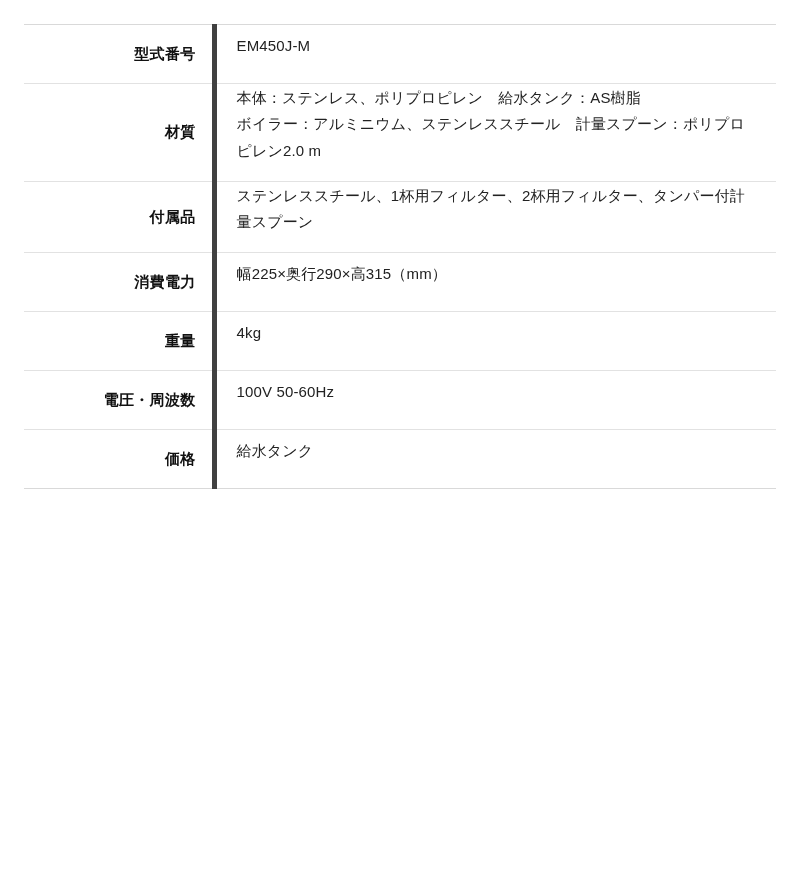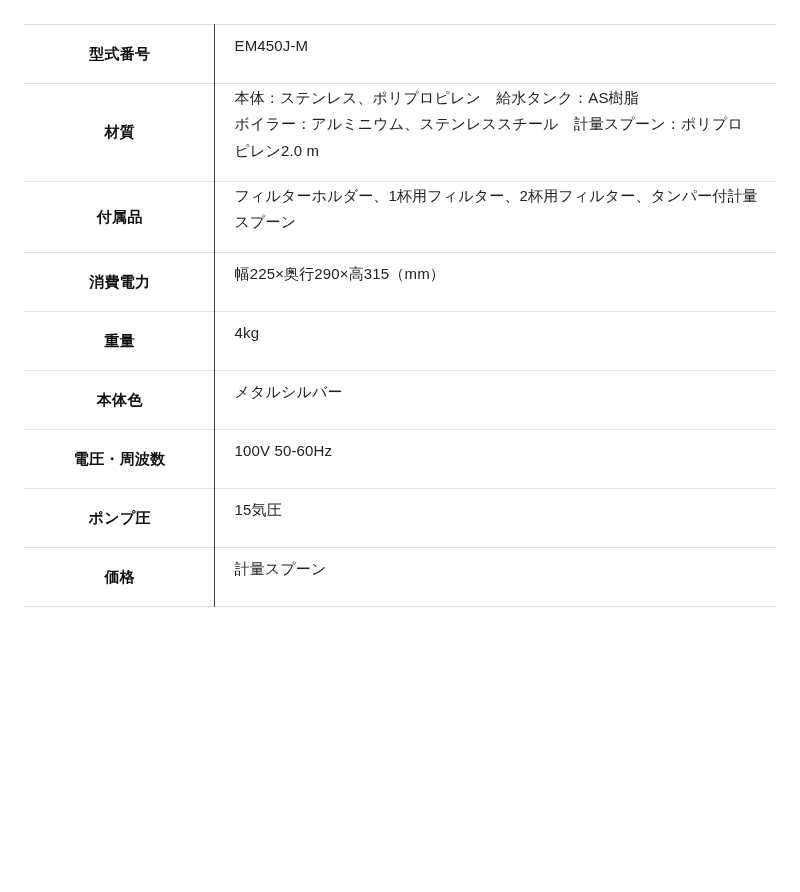--- a/index.html
+++ b/index.html
@@ -32,28 +32,28 @@
   table.spec-table tr {
     border-bottom: 1px solid #e2e2e2;
   }
   table.spec-table tr:last-child {
     border-bottom: none;
   }
 
   th.spec-label {
     width: 190px;
     box-sizing: border-box;
-    text-align: center;
+    text-align: right;
     vertical-align: middle;
     font-weight: bold;
     font-size: 15px;
     line-height: 1.6;
     color: #111111;
     padding: 17px 16px 17px 18px;
-    border-right: 1px solid #404040;
+    border-right: 5px solid #404040;
     letter-spacing: 0.02em;
   }
 
   td.spec-value {
     box-sizing: border-box;
     text-align: left;
     vertical-align: middle;
     font-weight: normal;
     font-size: 15px;
     line-height: 1.75;
@@ -84,66 +84,54 @@
         <th class="spec-label">材質</th>
         <td class="spec-value">
           <span class="line">本体：ステンレス、ポリプロピレン　給水タンク：AS樹脂</span>
           <span class="line">ボイラー：アルミニウム、ステンレススチール　計量スプーン：ポリプロピレン2.0 m</span>
         </td>
       </tr>
 
       <tr>
         <th class="spec-label">付属品</th>
         <td class="spec-value">
-          <span class="line">フィルターホルダー、1杯用フィルター、2杯用フィルター、タンパー付計量スプーン</span>
+          <span class="line">ステンレススチール、1杯用フィルター、2杯用フィルター、タンパー付計量スプーン</span>
         </td>
       </tr>
 
       <tr>
         <th class="spec-label">消費電力</th>
         <td class="spec-value">
           <span class="line">幅225×奥行290×高315（mm）</span>
         </td>
       </tr>
 
       <tr>
         <th class="spec-label">重量</th>
         <td class="spec-value">
           <span class="line">4kg</span>
         </td>
       </tr>
 
-      <tr>
-        <th class="spec-label">本体色</th>
-        <td class="spec-value">
-          <span class="line">メタルシルバー</span>
-        </td>
-      </tr>
 
 
       <tr>
         <th class="spec-label">電圧・周波数</th>
         <td class="spec-value">
           <span class="line">100V 50-60Hz</span>
         </td>
       </tr>
 
 
-      <tr>
-        <th class="spec-label">ポンプ圧</th>
-        <td class="spec-value">
-          <span class="line">15気圧</span>
-        </td>
-      </tr>
 
 
 
       <tr>
         <th class="spec-label">価格</th>
         <td class="spec-value">
-          <span class="line">計量スプーン</span>
+          <span class="line">給水タンク</span>
         </td>
       </tr>
 
     </tbody>
   </table>
 
 </div>
 
 </body></html>

